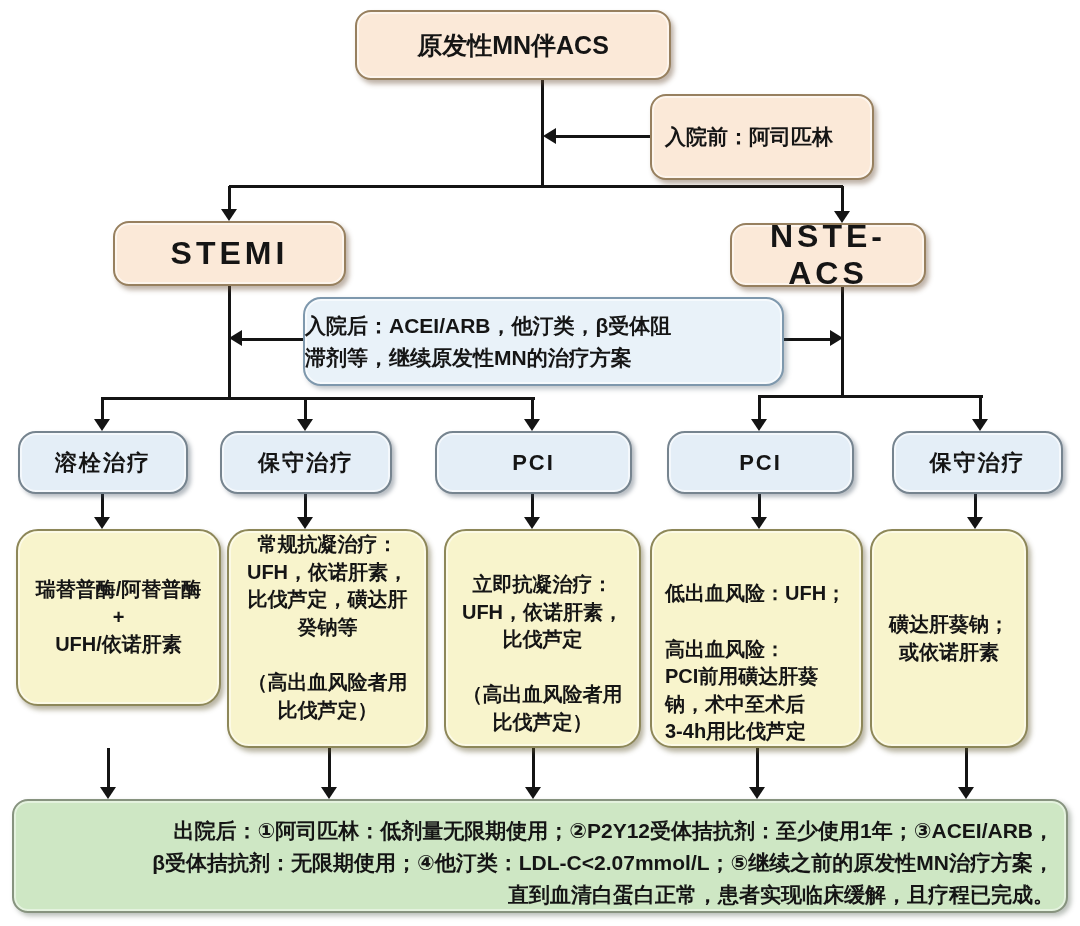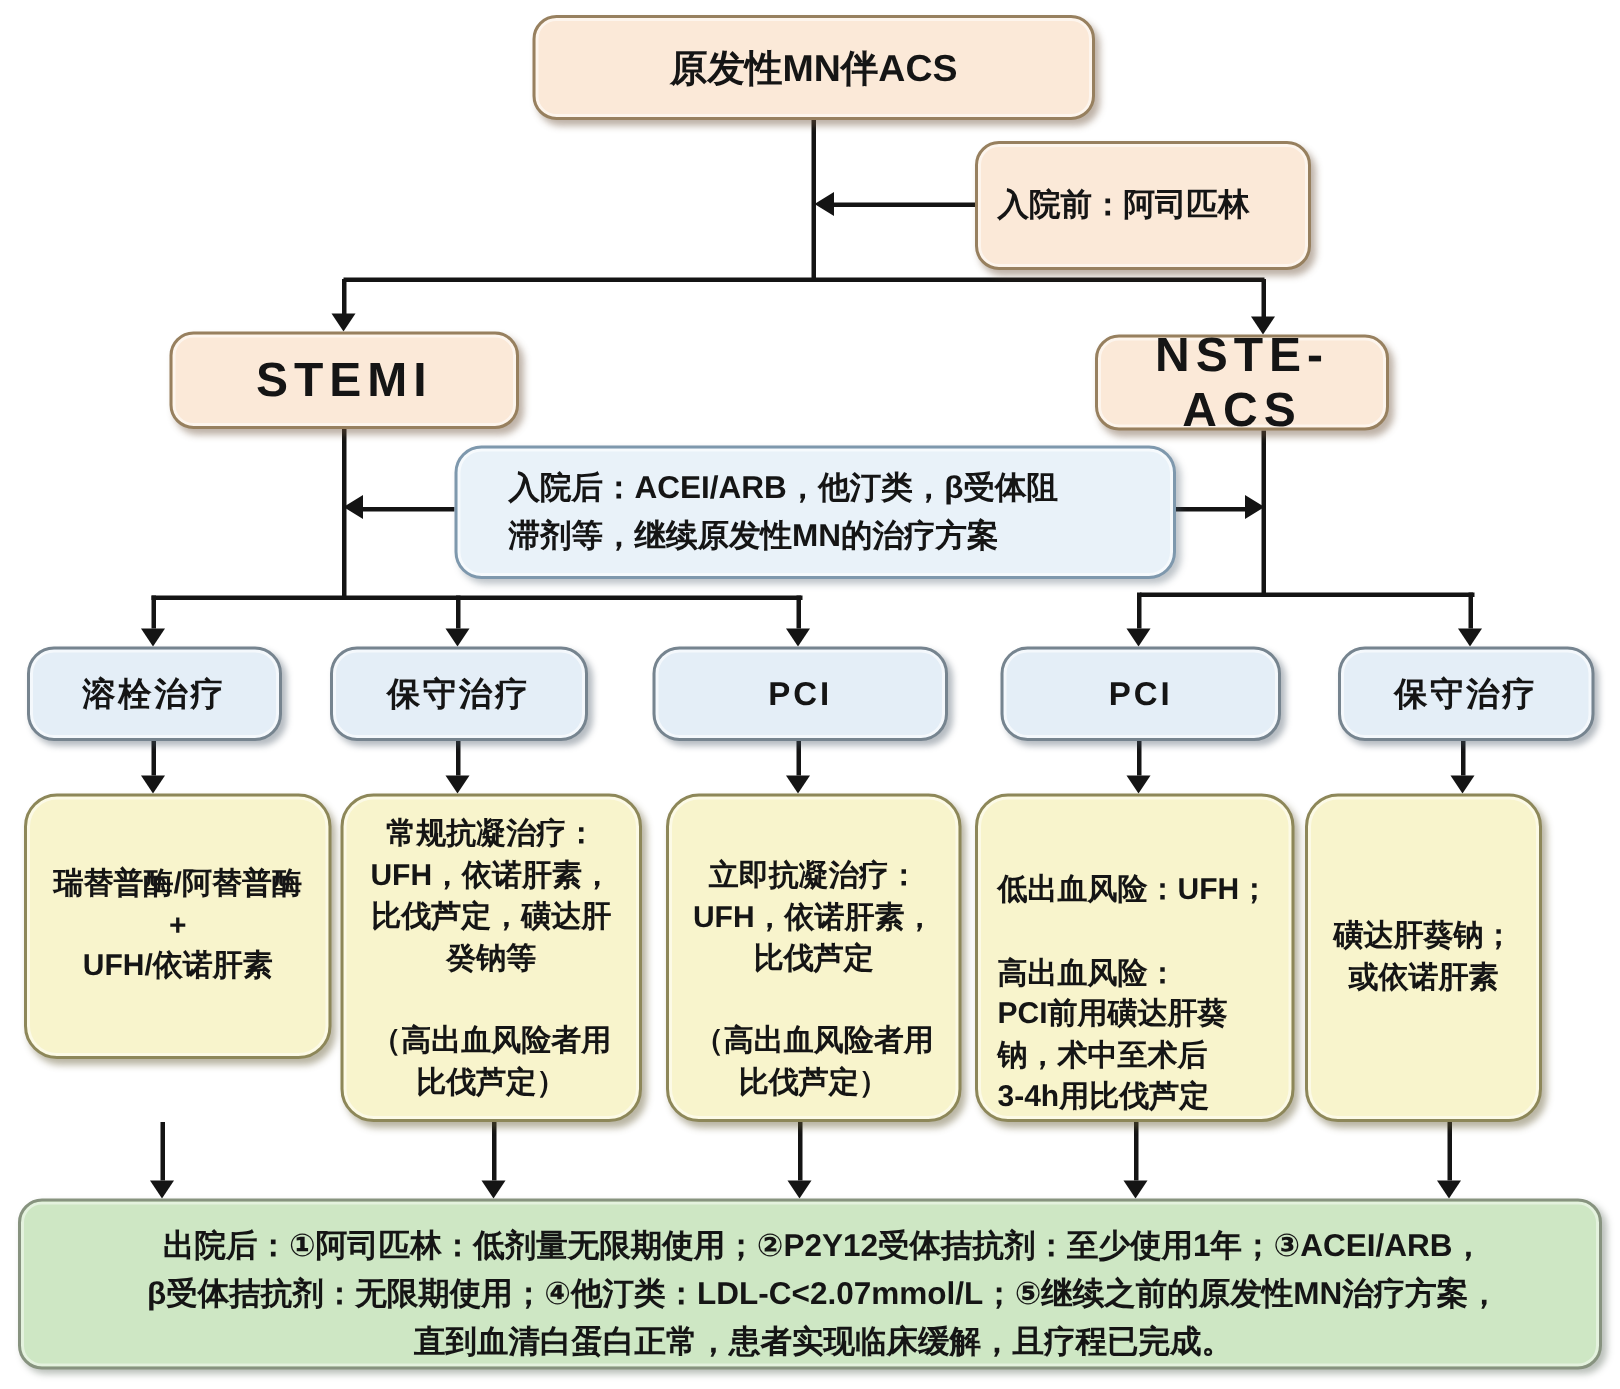--- a/index.html
+++ b/index.html
@@ -17,47 +17,47 @@
     background:var(--peach-fill,#fbe9d8);border:2px solid var(--peach-border,#97805f);
     box-shadow:3px 4px 5px rgba(110,85,60,.45), inset 0 0 0 2px rgba(255,255,255,.55);
   }
   .bluebox{
     background:var(--blue-fill,#e4eef7);border:2px solid var(--blue-border,#76848f);
     border-radius:14px;
     box-shadow:3px 3px 4px rgba(70,85,100,.4), inset 0 0 0 2px rgba(255,255,255,.6);
   }
   .postbox{
     background:var(--post-fill,#e9f2f9);border:2px solid var(--post-border,#7e98ad);
-    border-radius:18px;align-items:flex-start;text-align:left;padding-left:34px;
+    border-radius:18px;align-items:flex-start;text-align:left;
     box-shadow:3px 3px 5px rgba(70,85,100,.35), inset 0 0 0 2px rgba(255,255,255,.6);
   }
   .yellowbox{
     background:var(--yellow-fill,#f8f4cc);border:2px solid var(--yellow-border,#8d8759);
     border-radius:22px;
     box-shadow:3px 4px 5px rgba(100,90,50,.45), inset 0 0 0 2px rgba(255,255,255,.5);
   }
   .greenbox{
     background:var(--green-fill,#cee7c4);border:2px solid var(--green-border,#87937f);
-    border-radius:16px;align-items:center;text-align:left;
+    border-radius:16px;align-items:flex-end;text-align:left;
     padding:14px 12px 0 30px;justify-content:flex-start;
     box-shadow:3px 3px 5px rgba(80,95,80,.4), inset 0 0 0 2px rgba(255,255,255,.45);
   }
   .lv{position:absolute;width:3px;background:var(--line,#141414);}
   .lh{position:absolute;height:3px;background:var(--line,#141414);}
   .ah-down{position:absolute;width:0;height:0;border-left:8px solid transparent;border-right:8px solid transparent;border-top:12px solid var(--line,#141414);}
   .ah-left{position:absolute;width:0;height:0;border-top:8px solid transparent;border-bottom:8px solid transparent;border-right:13px solid var(--line,#141414);}
   .ah-right{position:absolute;width:0;height:0;border-top:8px solid transparent;border-bottom:8px solid transparent;border-left:13px solid var(--line,#141414);}
   .t25{font-size:25px;}
   .t24{font-size:32px;letter-spacing:4px;}
   .t22{font-size:22px;letter-spacing:2px;border-radius:18px;}
   .t21{font-size:21px;line-height:1.5;}
   .t20{font-size:20px;line-height:1.38;}
   .dline{min-height:1.38em;}
   .gline{font-size:21px;line-height:1.53;}
-  .pad-top-s{justify-content:flex-start;padding-top:12px;}
+  .pad-top-s{justify-content:flex-start;padding-top:0;}
   .pad-top-m{justify-content:flex-end;padding-top:26px;}
   .pad-top-l{justify-content:flex-start;padding-top:40px;}
   .left-align{align-items:flex-start;text-align:left;padding-left:13px;padding-right:4px;}
 </style>
 </head>
 <body>
 
 <div class="canvas">
 
   <div class="lv" style="left:541px;top:80px;height:106px"></div>
@@ -103,21 +103,21 @@
   <div class="ah-down" style="left:100px;top:787px"></div>
   <div class="lv" style="left:328px;top:748px;height:39px"></div>
   <div class="ah-down" style="left:321px;top:787px"></div>
   <div class="lv" style="left:532px;top:748px;height:39px"></div>
   <div class="ah-down" style="left:525px;top:787px"></div>
   <div class="lv" style="left:756px;top:748px;height:39px"></div>
   <div class="ah-down" style="left:749px;top:787px"></div>
   <div class="lv" style="left:965px;top:748px;height:39px"></div>
   <div class="ah-down" style="left:958px;top:787px"></div>
 
-  <div class="box peach t25" style="left:355px;top:10px;width:375px;height:70px">
+  <div class="box peach t25" style="left:355px;top:10px;width:316px;height:70px">
     <div>原发性MN伴ACS</div>
   </div>
 
   <div class="box peach t21" style="left:650px;top:94px;width:224px;height:86px;align-items:flex-start;text-align:left;padding-left:13px">
     <div>入院前：阿司匹林</div>
   </div>
 
   <div class="box peach t24" style="left:113px;top:221px;width:233px;height:65px">
     <div>STEMI</div>
   </div>

